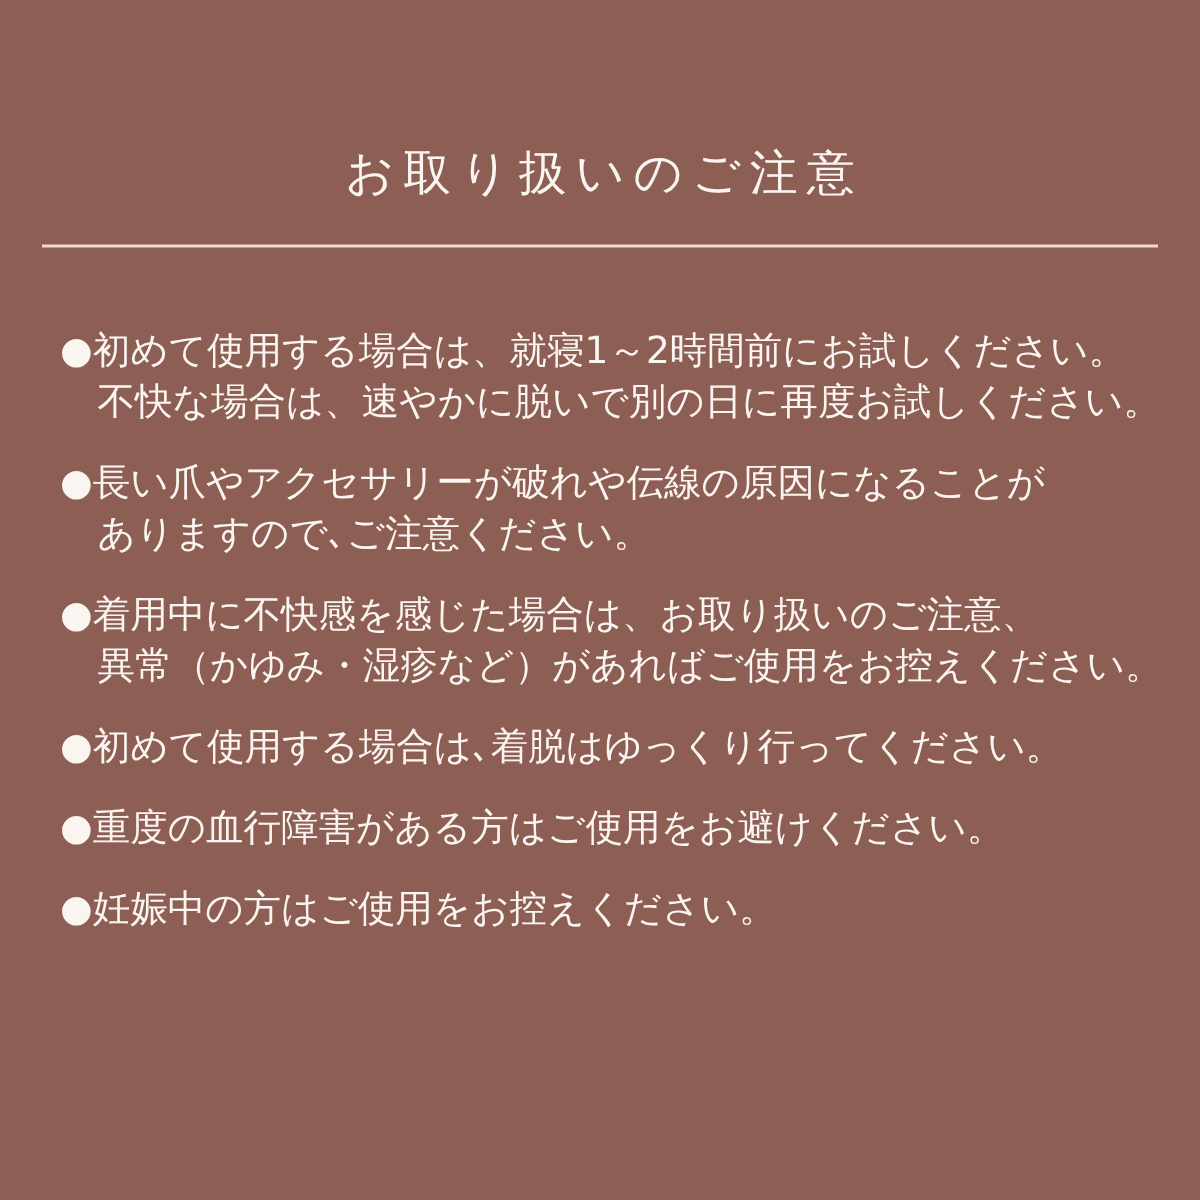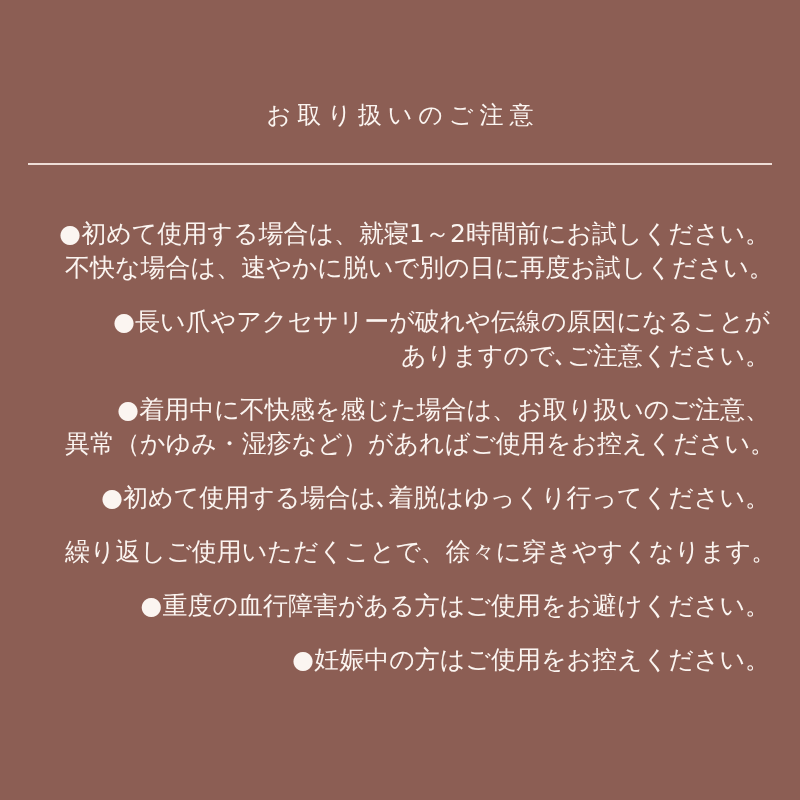--- a/index.html
+++ b/index.html
@@ -17,41 +17,40 @@
     position: relative;
     width: 800px;
     height: 800px;
     background: var(--bg);
     color: var(--text);
     overflow: hidden;
   }
   .title {
     margin-top: 96px;
     text-align: center;
-    font-size: 24px;
+    font-size: 32px;
     font-weight: 400;
     letter-spacing: 6px;
     padding-left: 6px; 
     color: var(--text);
     line-height: 38px;
   }
   .divider {
     margin: 29px 28px 0 28px;
     height: 2px;
     background: var(--divider);
     opacity: 0.95;
   }
   .content {
     margin: 52px 30px 0 40px;
     font-size: 25px;
     font-weight: 400;
   }
   .note-item {
     margin-bottom: 20px;
-    text-align: right;
   }
   .note-line {
     line-height: 34px;
     white-space: nowrap;
     letter-spacing: 0;
   }
   .note-line.cont {
     padding-left: 25px; 
   }
 </style>
@@ -79,21 +78,20 @@
     <div class="note-item">
       <div class="note-line">●着用中に不快感を感じた場合は、お取り扱いのご注意、</div>
       <div class="note-line cont">異常（かゆみ・湿疹など）があればご使用をお控えください。</div>
     </div>
 
     <div class="note-item">
       <div class="note-line">●初めて使用する場合は､着脱はゆっくり行ってください。</div>
     </div>
 
     <div class="note-item">
-      <div class="note-line cont">繰り返しご使用いただくことで、徐々に穿きやすくなります。</div>
     </div>
 
     <div class="note-item">
       <div class="note-line">●重度の血行障害がある方はご使用をお避けください。</div>
     </div>
 
     <div class="note-item">
       <div class="note-line">●妊娠中の方はご使用をお控えください。</div>
     </div>
 

